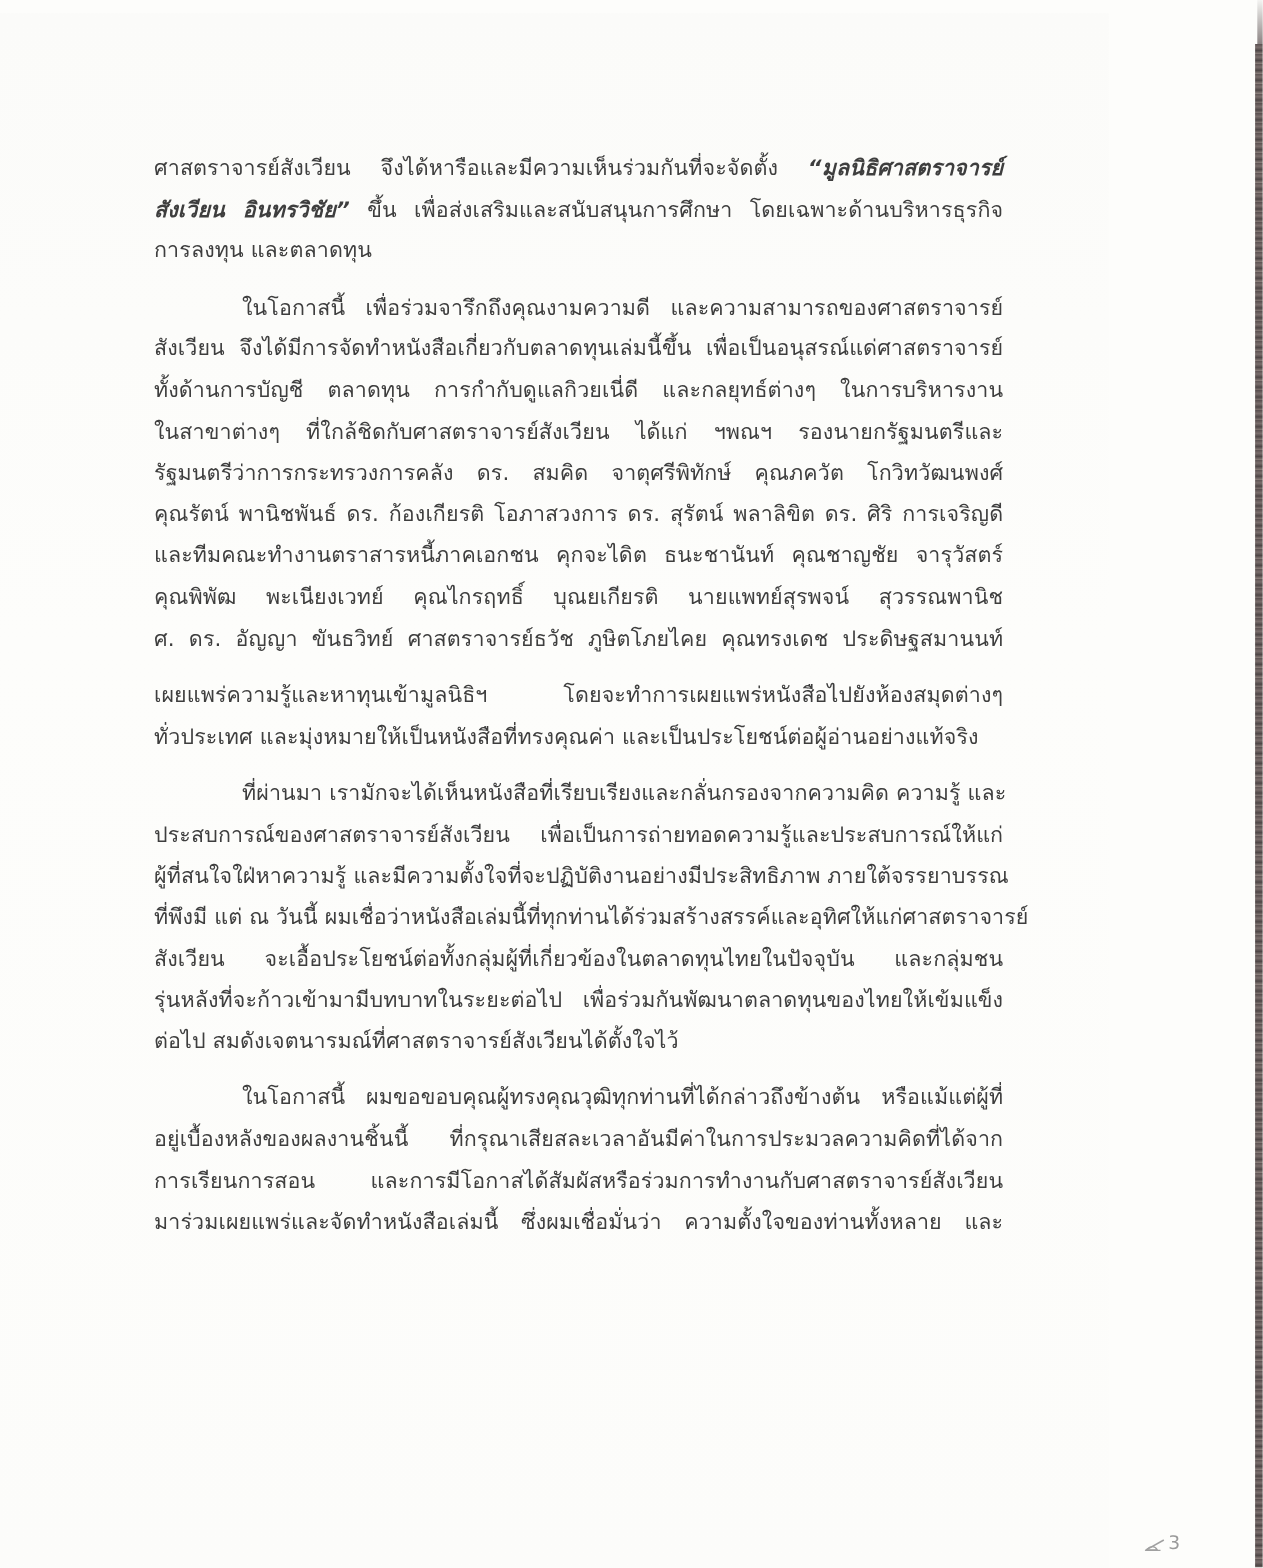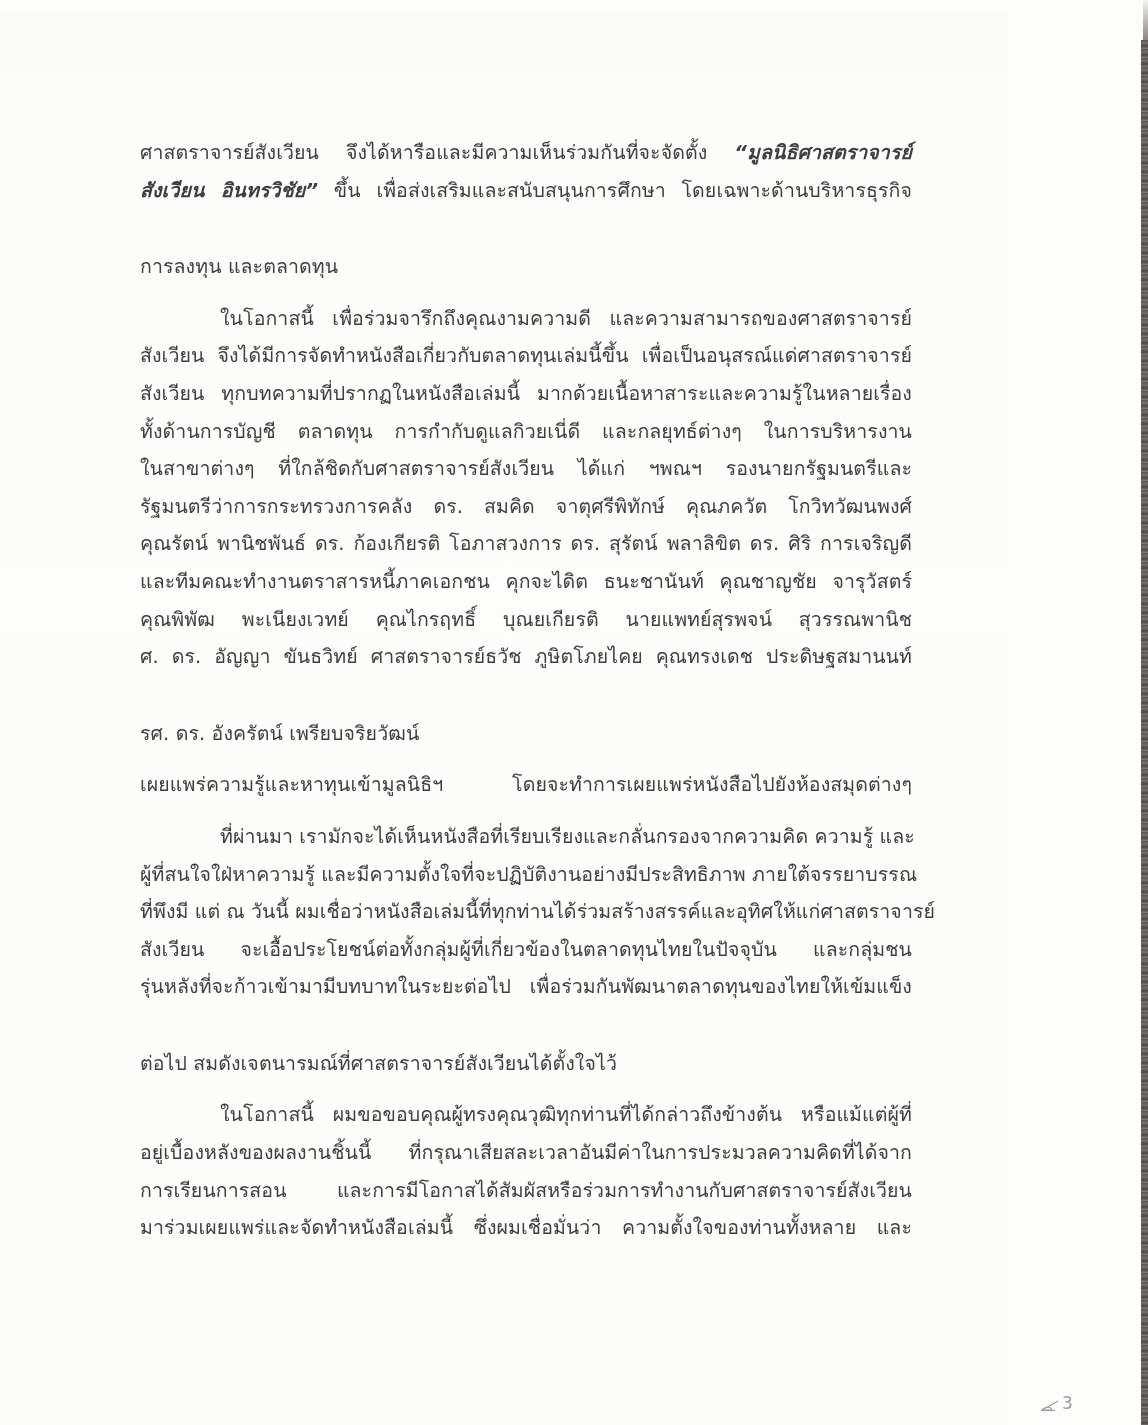--- a/index.html
+++ b/index.html
@@ -55,21 +55,20 @@
     }
     .line {
       display: block;
       white-space: nowrap;
       text-align: justify;
       text-align-last: justify;
       height: 37.6px;
     }
     .line.last {
       text-align-last: left;
-      margin-top: 39px;
     }
     .line.indent {
       padding-left: 80px;
     }
     .bi {
       font-weight: bold;
       font-style: italic;
     }
     .page-number {
       position: absolute;
@@ -93,35 +92,35 @@
 <div class="page">
   <div class="content" id="content">
       <div class="para">
         <span class="line"><span>ศาสตราจารย์สังเวียน  จึงได้หารือและมีความเห็นร่วมกันที่จะจัดตั้ง </span><span class="bi">“มูลนิธิศาสตราจารย์</span></span>
         <span class="line"><span class="bi">สังเวียน อินทรวิชัย”</span><span> ขึ้น เพื่อส่งเสริมและสนับสนุนการศึกษา โดยเฉพาะด้านบริหารธุรกิจ</span></span>
         <span class="line last"><span>การลงทุน และตลาดทุน</span></span>
       </div>
       <div class="para">
         <span class="line indent"><span>ในโอกาสนี้  เพื่อร่วมจารึกถึงคุณงามความดี  และความสามารถของศาสตราจารย์</span></span>
         <span class="line"><span>สังเวียน จึงได้มีการจัดทำหนังสือเกี่ยวกับตลาดทุนเล่มนี้ขึ้น เพื่อเป็นอนุสรณ์แด่ศาสตราจารย์</span></span>
-        <span class="line"><span>สังเวียน  ทุกบทความที่ปรากฏในหนังสือเล่มนี้  มากด้วยเนื้อหาสาระและความรู้ในหลายเรื่อง</span></span>
         <span class="line"><span>ทั้งด้านการบัญชี  ตลาดทุน  การกำกับดูแลกิวยเนี่ดี  และกลยุทธ์ต่างๆ  ในการบริหารงาน</span></span>
         <span class="line"><span>ในสาขาต่างๆ  ที่ใกล้ชิดกับศาสตราจารย์สังเวียน  ได้แก่  ฯพณฯ  รองนายกรัฐมนตรีและ</span></span>
         <span class="line"><span>รัฐมนตรีว่าการกระทรวงการคลัง  ดร. สมคิด  จาตุศรีพิทักษ์    คุณภควัต  โกวิทวัฒนพงศ์</span></span>
         <span class="line"><span>คุณรัตน์ พานิชพันธ์  ดร. ก้องเกียรติ โอภาสวงการ  ดร. สุรัตน์ พลาลิขิต  ดร. ศิริ การเจริญดี</span></span>
         <span class="line"><span>และทีมคณะทำงานตราสารหนี้ภาคเอกชน   คุกจะไดิต ธนะชานันท์   คุณชาญชัย  จารุวัสตร์</span></span>
         <span class="line"><span>คุณพิพัฒ  พะเนียงเวทย์    คุณไกรฤทธิ์  บุณยเกียรติ    นายแพทย์สุรพจน์  สุวรรณพานิช</span></span>
         <span class="line"><span>ศ. ดร. อัญญา  ขันธวิทย์   ศาสตราจารย์ธวัช  ภูษิตโภยไคย   คุณทรงเดช  ประดิษฐสมานนท์</span></span>
-        <span class="line last"><span>รศ. ดร. อังครัตน์ เพรียบจริยวัฒน์</span></span>
       </div>
       <div class="para">
         <span class="line"><span>เผยแพร่ความรู้และหาทุนเข้ามูลนิธิฯ   โดยจะทำการเผยแพร่หนังสือไปยังห้องสมุดต่างๆ</span></span>
+        <span class="line last"><span>ทั่วประเทศ และมุ่งหมายให้เป็นหนังสือที่ทรงคุณค่า และเป็นประโยชน์ต่อผู้อ่านอย่างแท้จริง</span></span>
       </div>
       <div class="para">
         <span class="line indent"><span>ที่ผ่านมา  เรามักจะได้เห็นหนังสือที่เรียบเรียงและกลั่นกรองจากความคิด ความรู้ และ</span></span>
+        <span class="line"><span>ประสบการณ์ของศาสตราจารย์สังเวียน    เพื่อเป็นการถ่ายทอดความรู้และประสบการณ์ให้แก่</span></span>
         <span class="line"><span>ผู้ที่สนใจใฝ่หาความรู้ และมีความตั้งใจที่จะปฏิบัติงานอย่างมีประสิทธิภาพ ภายใต้จรรยาบรรณ</span></span>
         <span class="line"><span>ที่พึงมี แต่ ณ วันนี้ ผมเชื่อว่าหนังสือเล่มนี้ที่ทุกท่านได้ร่วมสร้างสรรค์และอุทิศให้แก่ศาสตราจารย์</span></span>
         <span class="line"><span>สังเวียน   จะเอื้อประโยชน์ต่อทั้งกลุ่มผู้ที่เกี่ยวข้องในตลาดทุนไทยในปัจจุบัน   และกลุ่มชน</span></span>
         <span class="line"><span>รุ่นหลังที่จะก้าวเข้ามามีบทบาทในระยะต่อไป  เพื่อร่วมกันพัฒนาตลาดทุนของไทยให้เข้มแข็ง</span></span>
         <span class="line last"><span>ต่อไป  สมดังเจตนารมณ์ที่ศาสตราจารย์สังเวียนได้ตั้งใจไว้</span></span>
       </div>
       <div class="para">
         <span class="line indent"><span>ในโอกาสนี้  ผมขอขอบคุณผู้ทรงคุณวุฒิทุกท่านที่ได้กล่าวถึงข้างต้น  หรือแม้แต่ผู้ที่</span></span>
         <span class="line"><span>อยู่เบื้องหลังของผลงานชิ้นนี้   ที่กรุณาเสียสละเวลาอันมีค่าในการประมวลความคิดที่ได้จาก</span></span>
         <span class="line"><span>การเรียนการสอน   และการมีโอกาสได้สัมผัสหรือร่วมการทำงานกับศาสตราจารย์สังเวียน</span></span>

